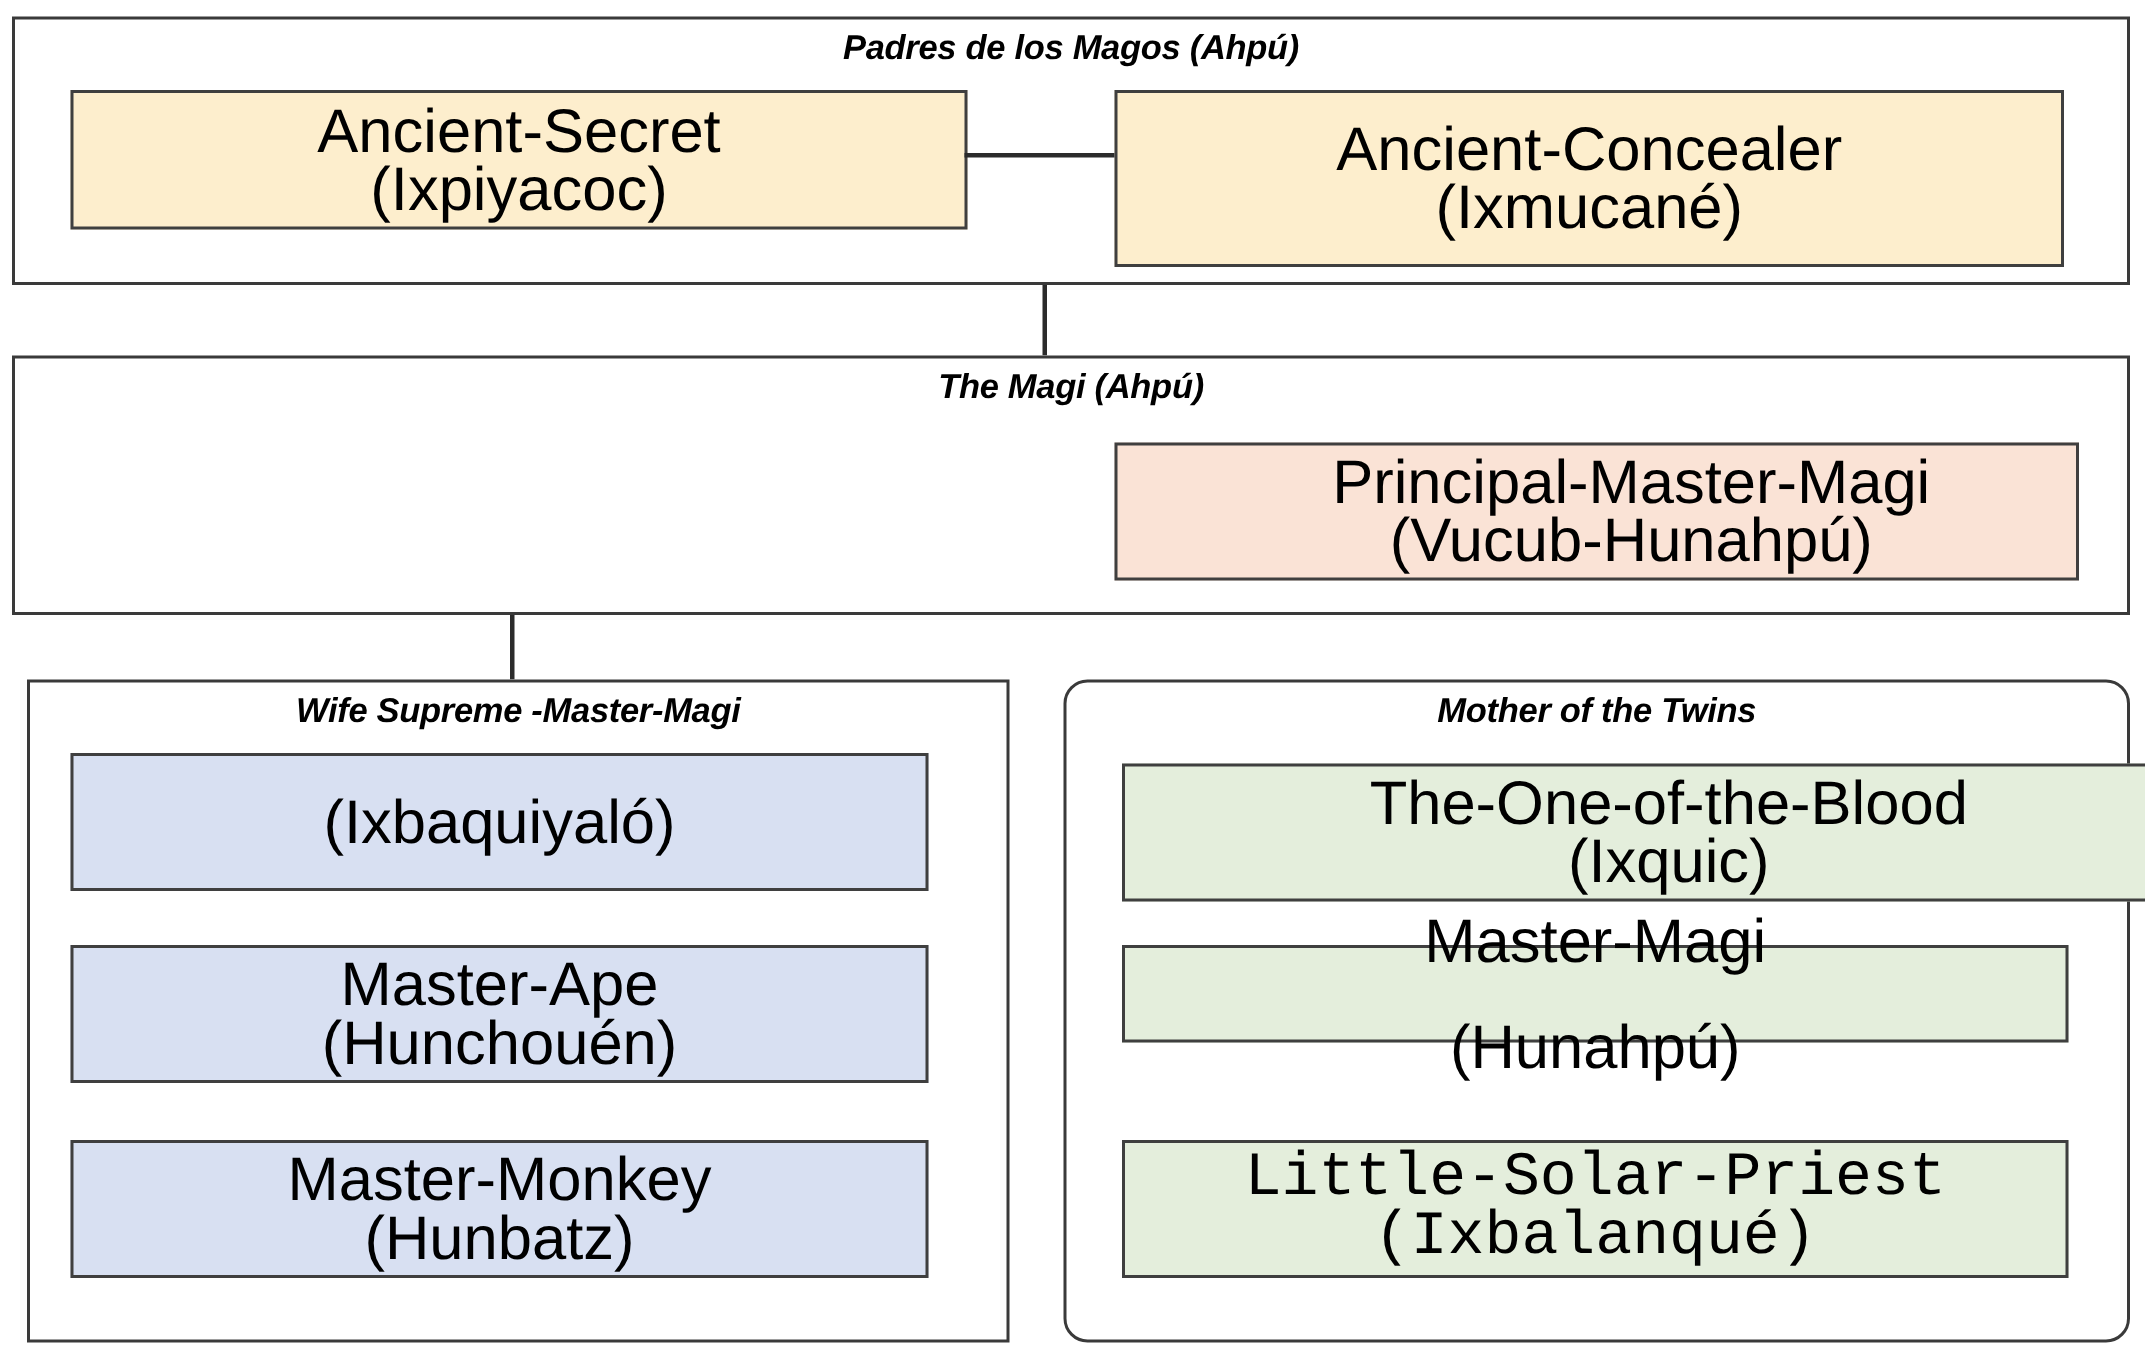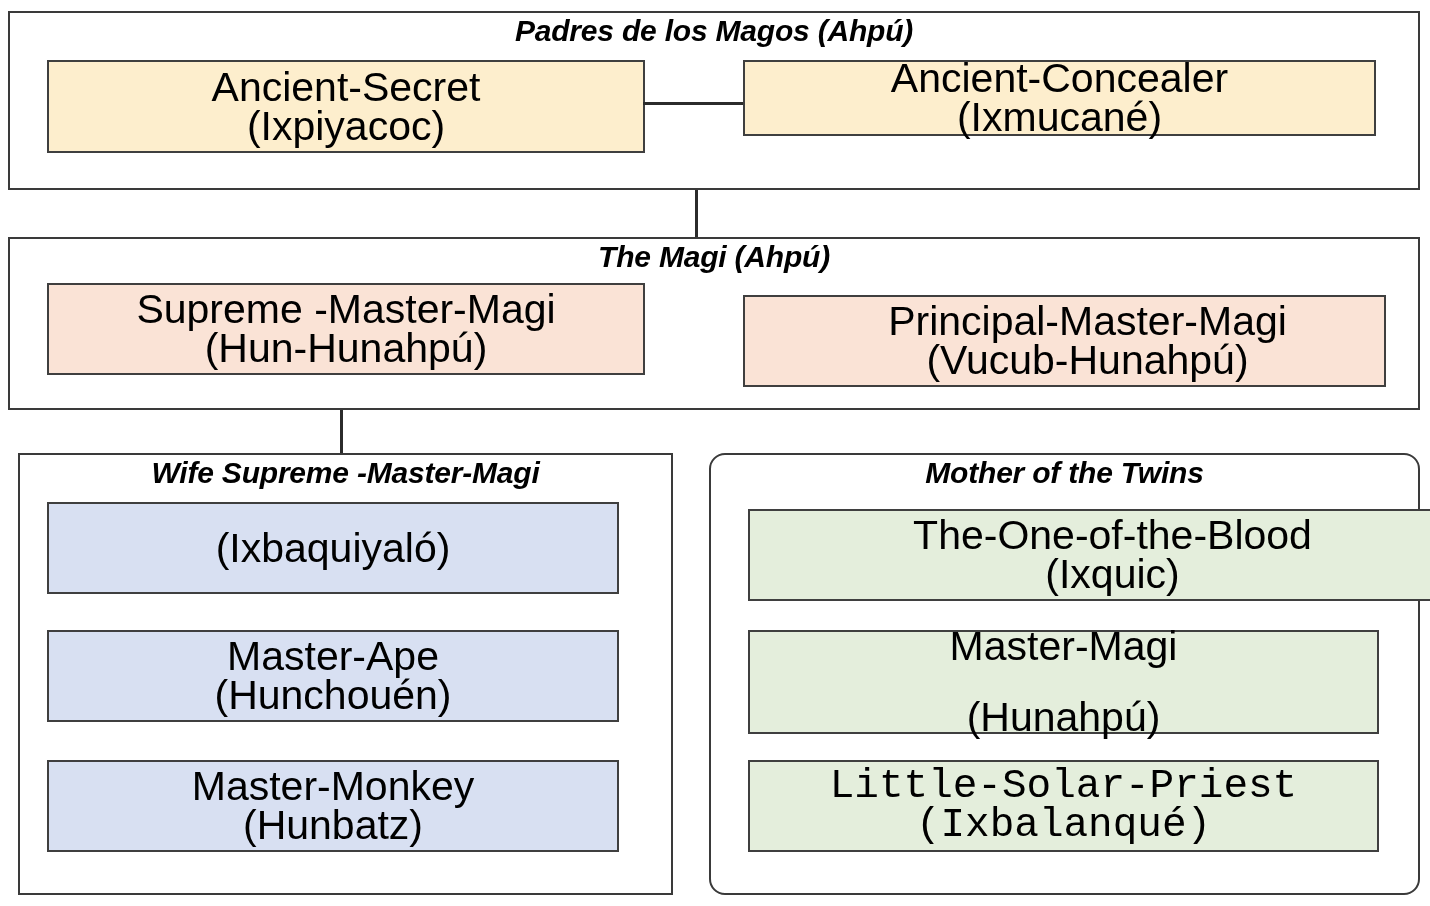--- a/index.html
+++ b/index.html
@@ -26,21 +26,21 @@
 
   
   .group-title {
     position: absolute;
     left: 0;
     right: 0;
     top: 4px;
     text-align: center;
     font-style: italic;
     font-weight: bold;
-    font-size: 30px;
+    font-size: 23px;
     line-height: 28px;
     letter-spacing: -0.2px;
     color: #000000;
     white-space: nowrap;
   }
 
   
   .node {
     position: absolute;
     box-sizing: border-box;
@@ -78,37 +78,33 @@
 <body>
 
 <div class="group" style="left:8px; top:11px; width:1412px; height:179px;">
   <div class="group-title">Padres de los Magos (Ahpú)</div>
 
   <div class="node n-cream" style="left:37px; top:47px; width:598px; height:93px;">
     <span class="line1">Ancient-Secret</span>
     <span class="line2">(Ixpiyacoc)</span>
   </div>
 
-  <div class="node n-cream" style="left:733px; top:47px; width:633px; height:76px;">
+  <div class="node n-cream" style="left:733px; top:47px; width:633px; height:118px;">
     <span class="line1">Ancient-Concealer</span>
     <span class="line2">(Ixmucané)</span>
   </div>
 </div>
 
 <div class="conn-h" style="left:643px; top:102px; width:100px;"></div>
 
 <div class="conn-v" style="left:695px; top:190px; height:47px;"></div>
 
 <div class="group" style="left:8px; top:237px; width:1412px; height:173px;">
   <div class="group-title">The Magi (Ahpú)</div>
 
-  <div class="node n-peach" style="left:37px; top:44px; width:598px; height:92px;">
-    <span class="line1">Supreme -Master-Magi</span>
-    <span class="line2">(Hun-Hunahpú)</span>
-  </div>
 
   <div class="node n-peach" style="left:733px; top:56px; width:643px; height:92px;padding-left:46px;">
     <span class="line1">Principal-Master-Magi</span>
     <span class="line2">(Vucub-Hunahpú)</span>
   </div>
 </div>
 
 <div class="conn-v" style="left:340px; top:410px; height:43px;"></div>
 
 <div class="group" style="left:18px; top:453px; width:655px; height:442px;">
@@ -130,21 +126,21 @@
 </div>
 
 <div class="group" style="left:709px; top:453px; width:711px; height:442px;border-radius:16px;">
   <div class="group-title">Mother of the Twins</div>
 
   <div class="node n-green" style="left:37px; top:54px; width:729px; height:92px;">
     <span class="line1">The-One-of-the-Blood</span>
     <span class="line2">(Ixquic)</span>
   </div>
 
-  <div class="node n-green" style="left:37px; top:175px; width:631px; height:104px;gap:32px;">
+  <div class="node n-green" style="left:37px; top:175px; width:631px; height:65px;gap:32px;">
     <span class="line1">Master-Magi</span>
     <span class="line2">(Hunahpú)</span>
   </div>
 
   <div class="node n-green" style="left:37px; top:305px; width:631px; height:92px;font-family:Liberation Mono, monospace;">
     <span class="line1">Little-Solar-Priest</span>
     <span class="line2">(Ixbalanqué)</span>
   </div>
 </div>
 

